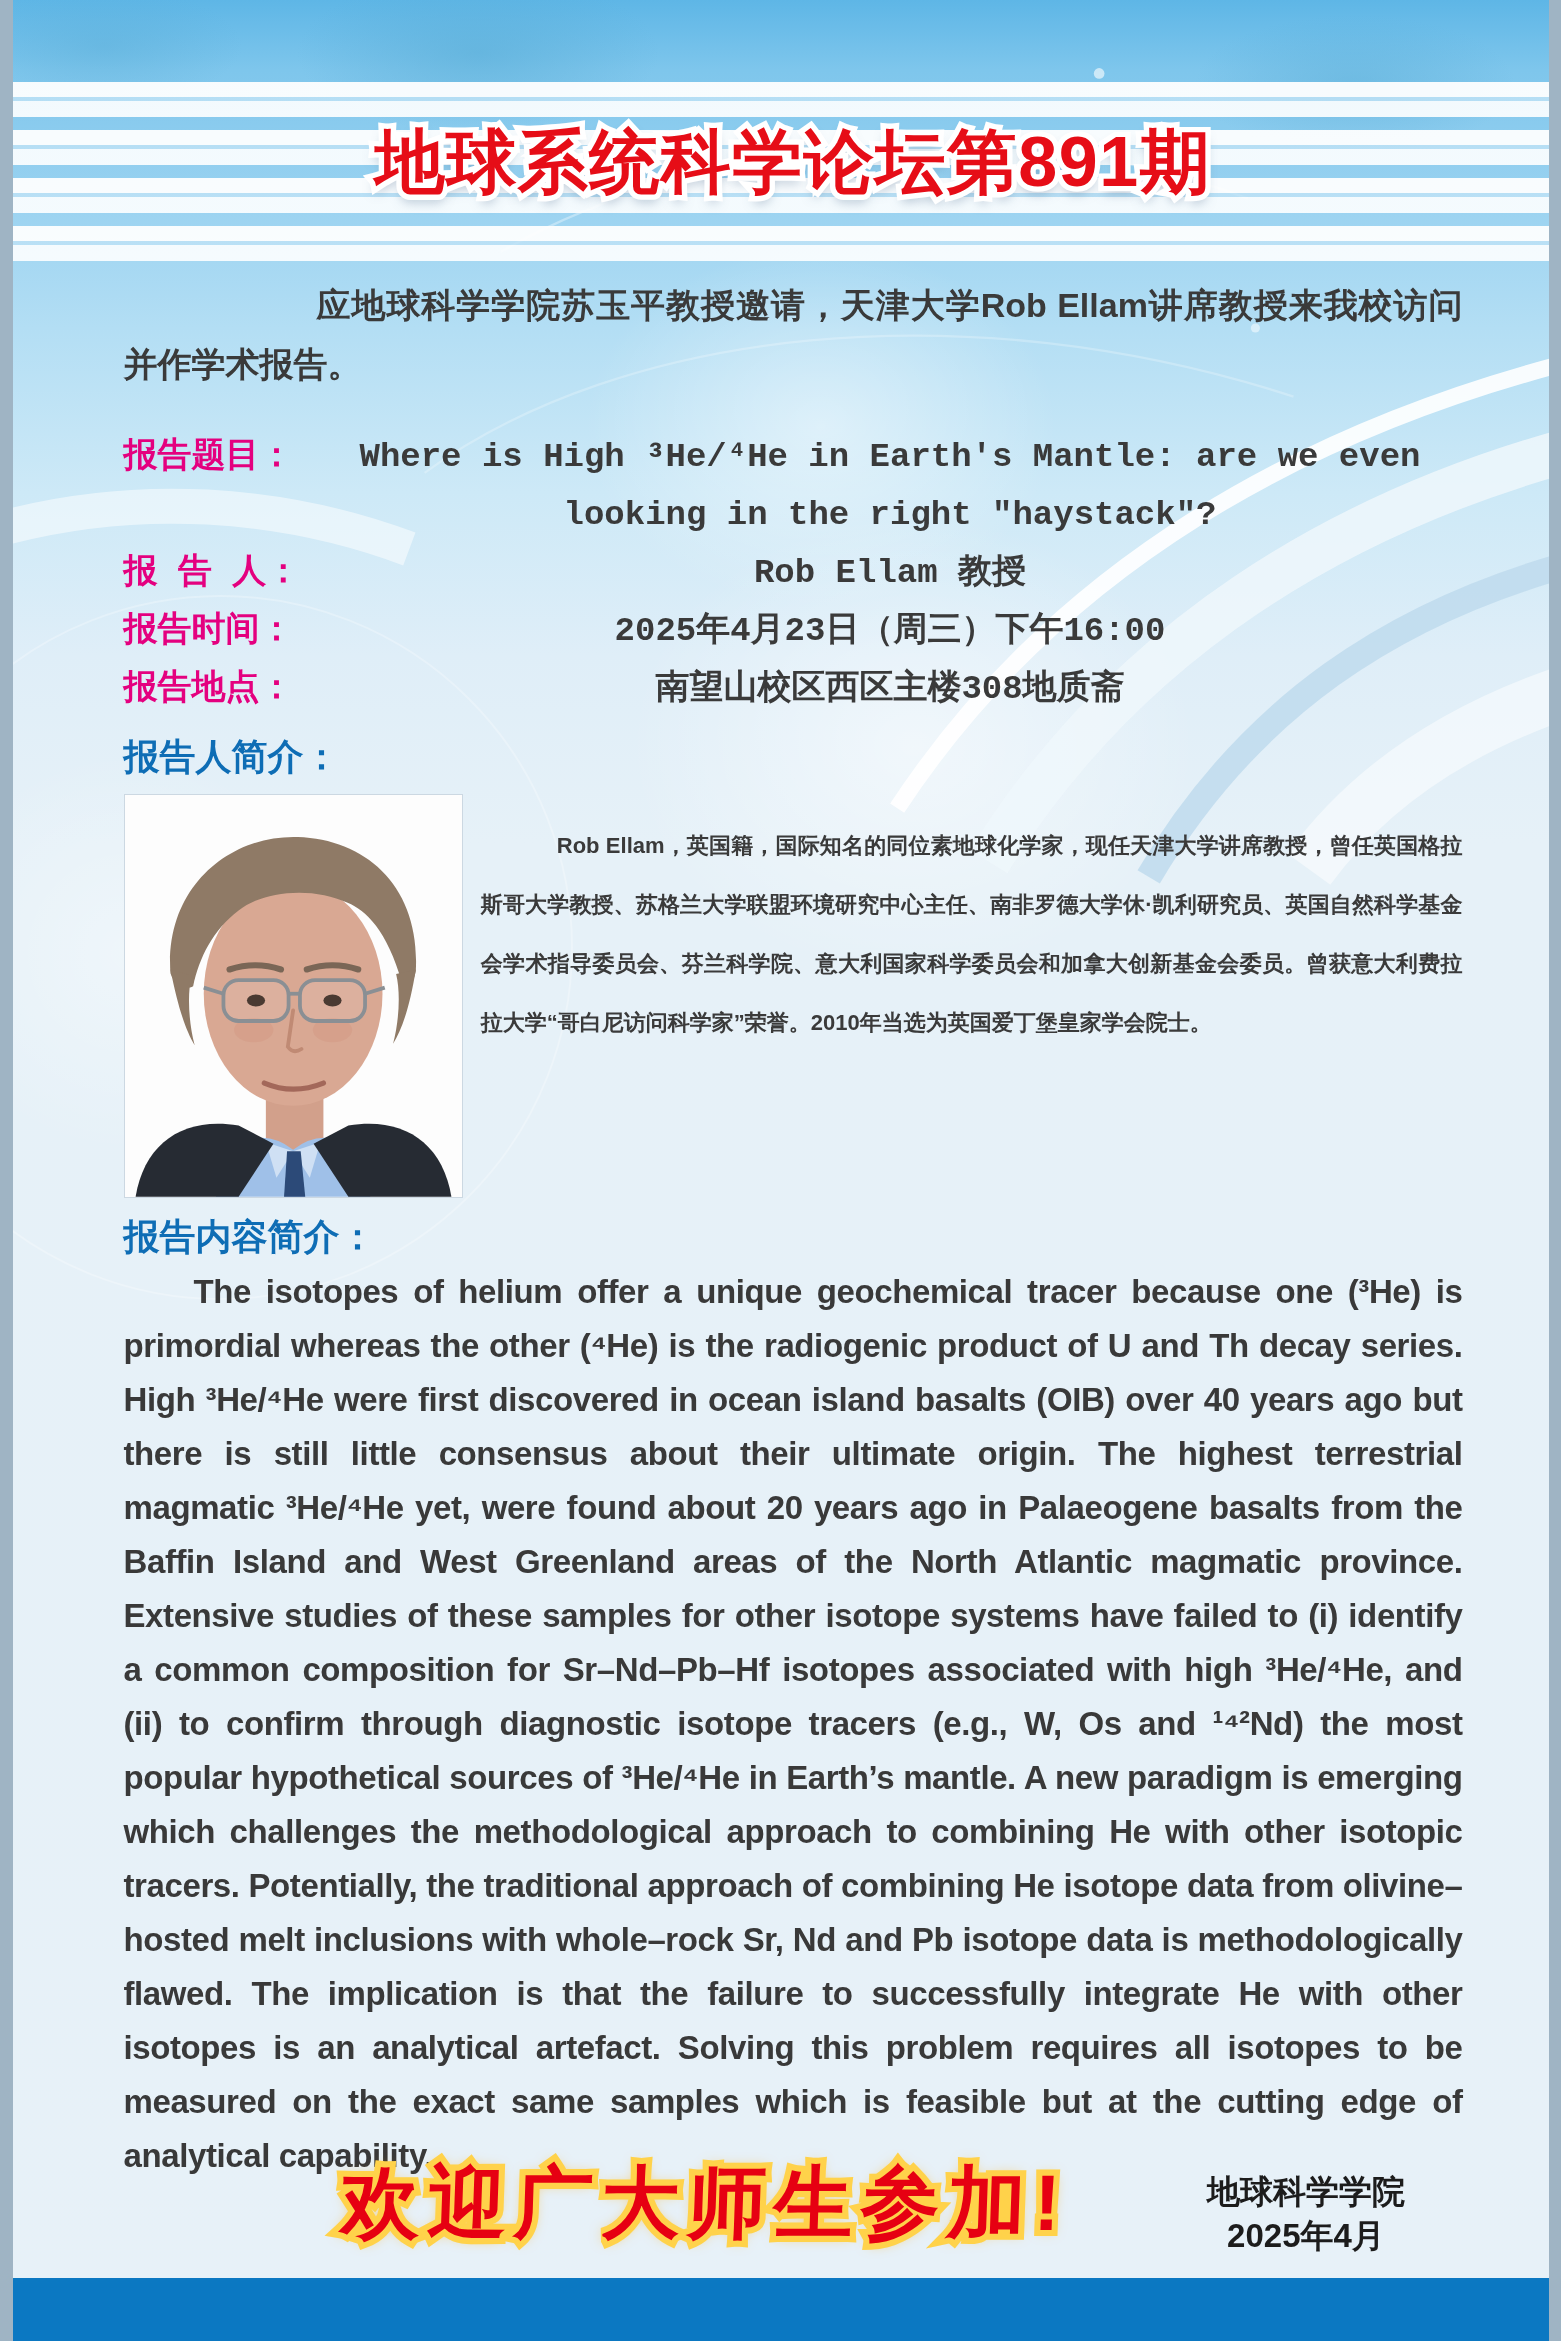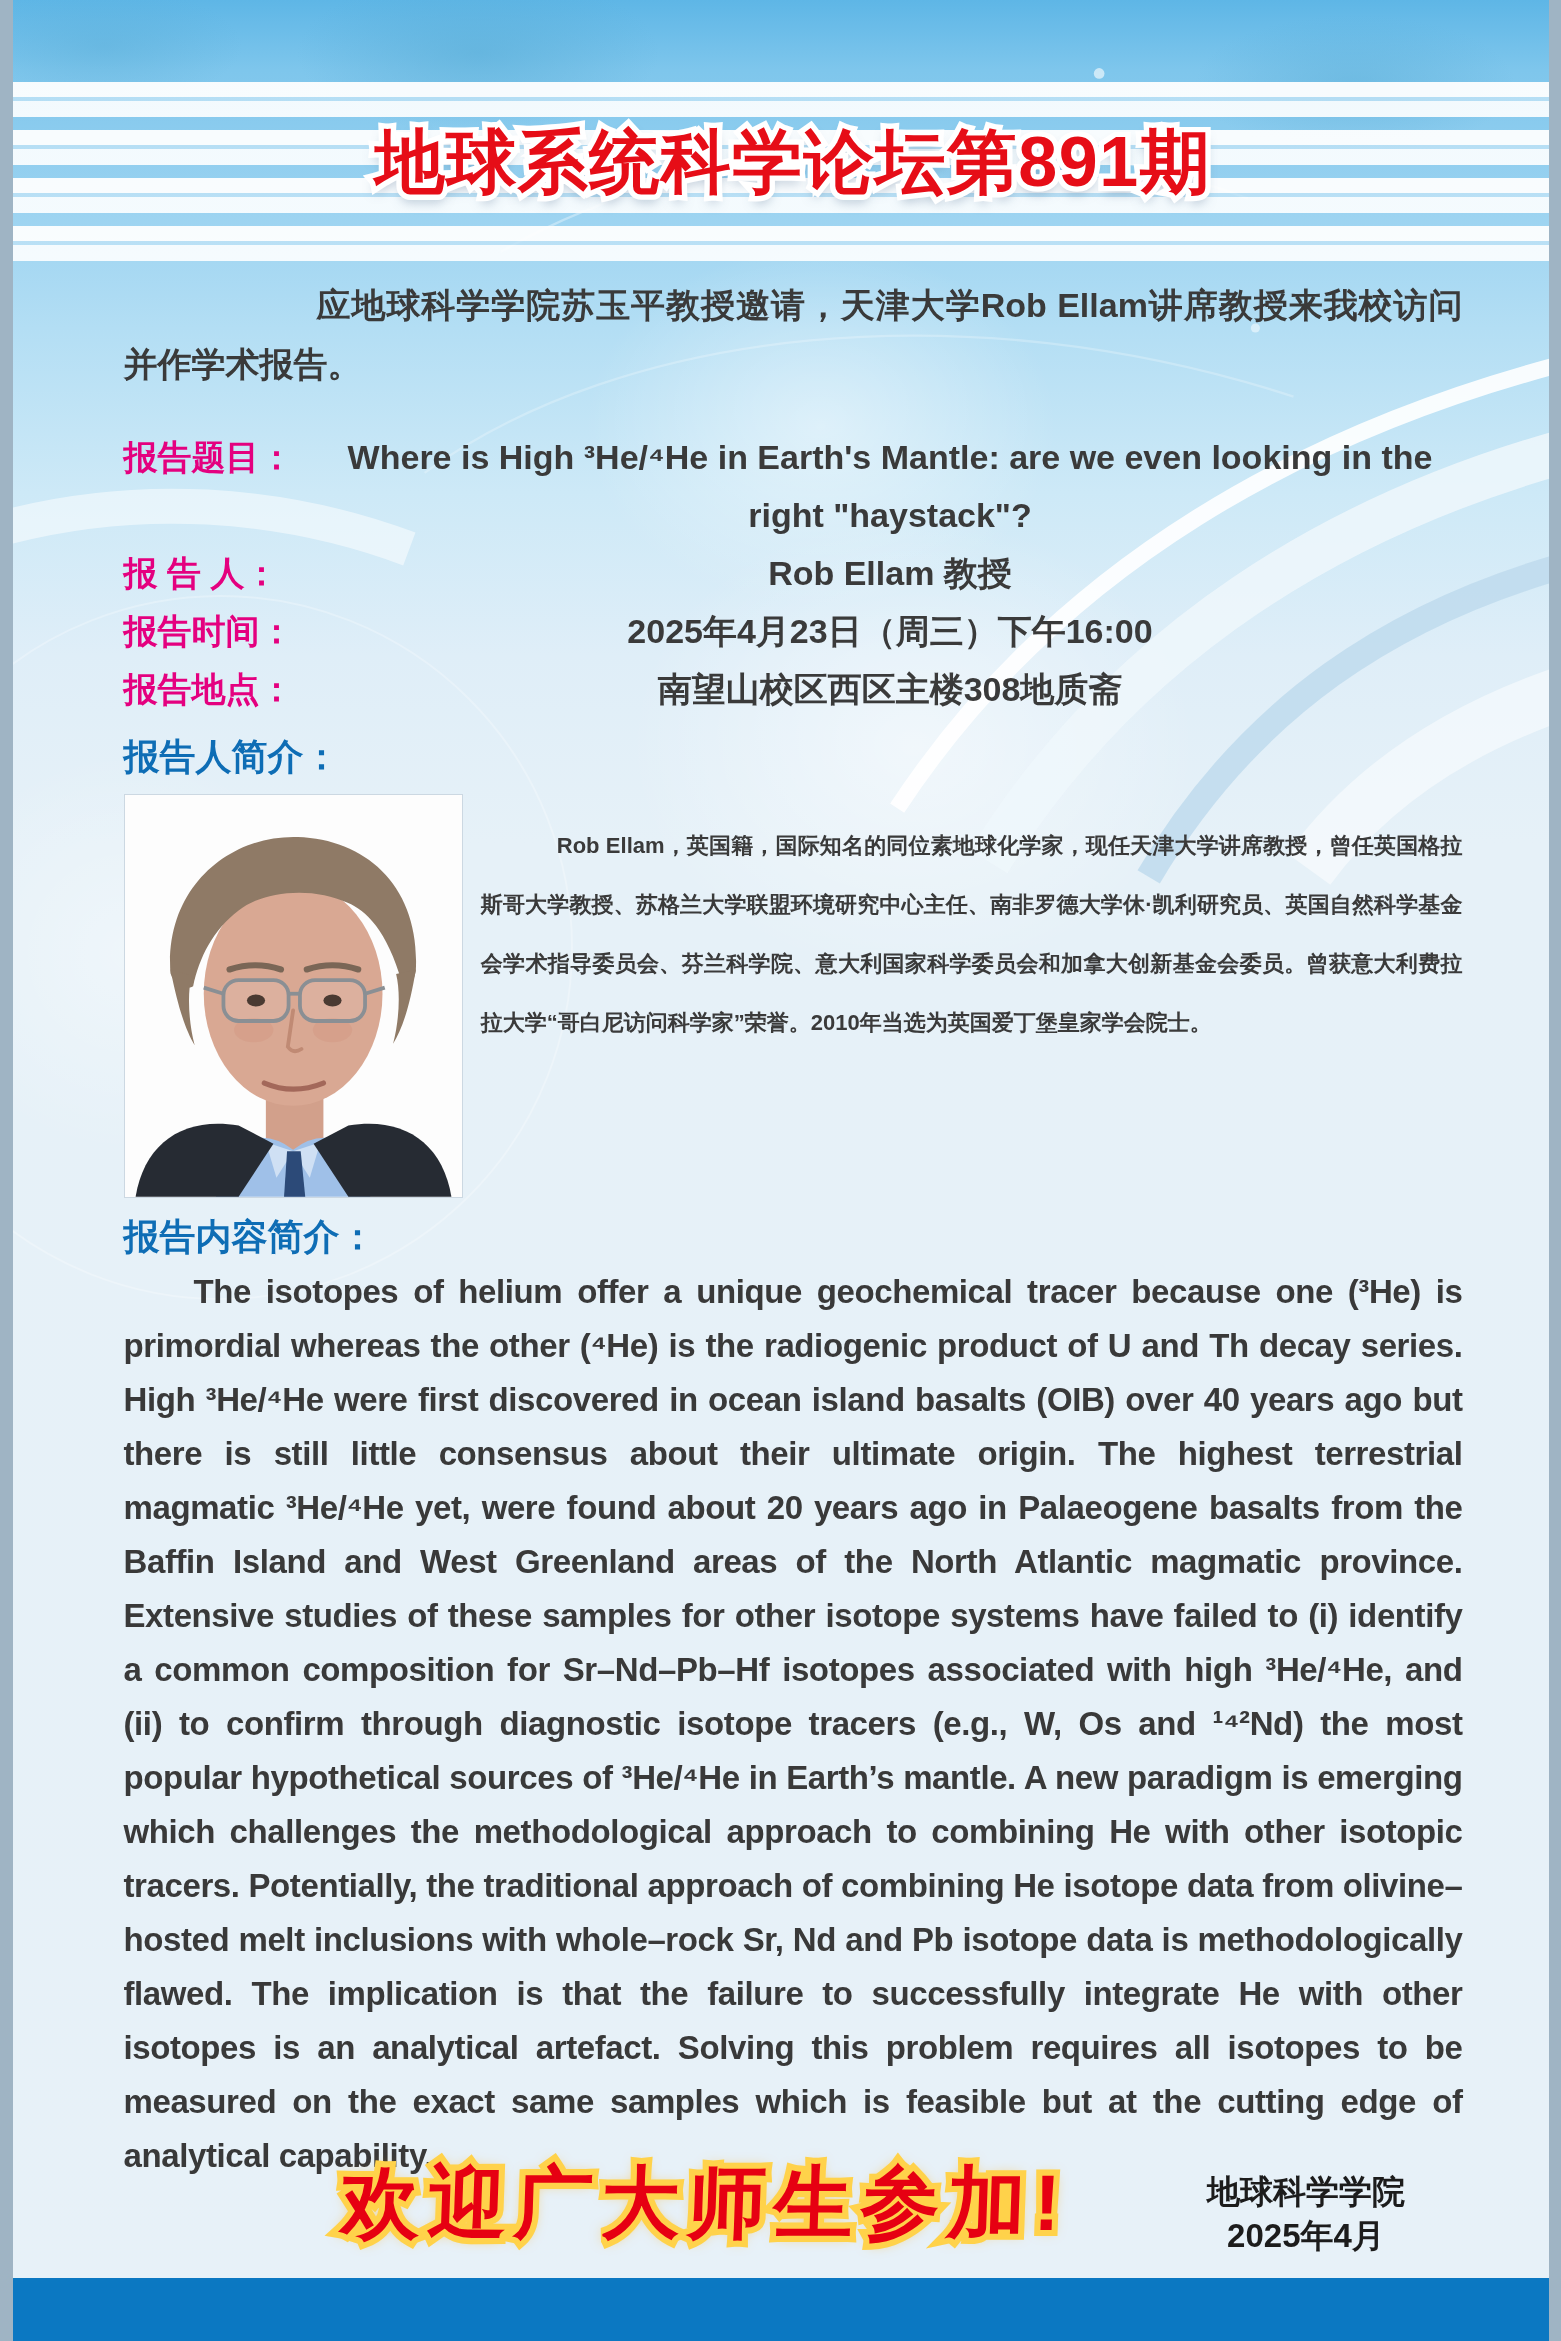--- a/index.html
+++ b/index.html
@@ -51,21 +51,21 @@
   .title-wrap .stroke-layer{
     position:absolute;left:0;right:0;top:0;color:var(--title-red,#e60d17);
     -webkit-text-stroke:10.7px #ffffff;
     text-shadow:0 6.9px 10.7px rgba(90,120,150,.5);
   }
   .title-wrap .fill-layer{position:relative;color:var(--title-red,#e60d17);}
   .intro{
     margin-top:61px;font-size:34px;font-weight:bold;color:#3a3a3a;
     line-height:59px;text-indent:193px;text-align:justify;
   }
-  .details{margin-top:20px;}
+  .details{margin-top:20px;font-family:Liberation Mono, monospace;}
   .detail-row{display:flex;font-size:34px;font-weight:bold;line-height:58px;}
   .detail-label{color:var(--label-magenta,#e4007f);width:194px;flex:none;white-space:nowrap;}
   .detail-value{flex:1;color:#3a3a3a;text-align:center;}
   .section-heading{
     margin:13.7px 0 0 0;font-size:36px;font-weight:bold;
     color:var(--heading-blue,#0e6db5);line-height:50px;
   }
   .bio-row{display:flex;margin-top:12.2px;align-items:flex-start;}
   .photo{
     width:339px;height:404px;flex:none;background:#fdfdfd;

